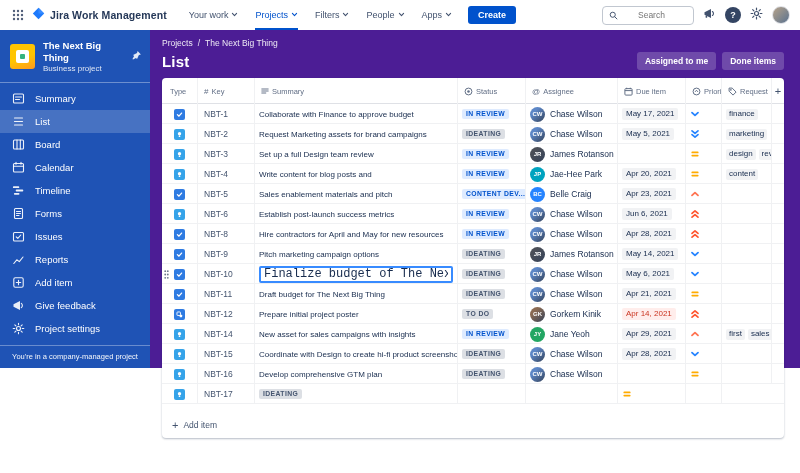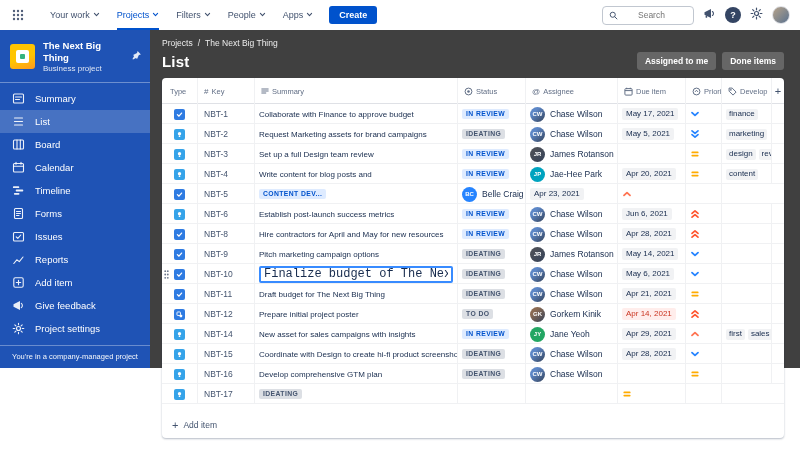--- a/index.html
+++ b/index.html
@@ -16,21 +16,21 @@
   .nav-item.active::after { content:""; position:absolute; left:0; right:0; bottom:0; height:2px; background:#0052CC; }
   .nav-item svg { margin-top:1px; }
   .create-btn { margin-left:16px; background:#0052CC; color:#fff; font-size:9px; font-weight:bold; border:none; border-radius:3px; padding:4px 10px; cursor:pointer; }
   .topnav-right { margin-left:auto; display:flex; align-items:center; gap:9px; }
   .search-box { display:flex; align-items:center; gap:20px; border:1px solid #C1C7D0; border-radius:4px; height:19px; width:92px; padding:0 6px; }
   .search-box input { border:none; outline:none; width:100%; font-size:8.5px; color:#172B4D; font-family:"Liberation Sans",sans-serif; }
   .round-icon { width:16px; height:16px; border-radius:50%; background:#344563; color:#fff; font-size:9px; font-weight:bold; display:flex; align-items:center; justify-content:center; }
   .avatar-top { width:18px; height:18px; border-radius:50%; background:linear-gradient(135deg,#b7a38a,#5a728f); border:1px solid #DFE1E6; }
 
   
-  .main { display:flex; height:338px; background:#404040; }
+  .main { display:flex; height:338px; background:#4c1d95; }
 
   
   .sidebar { width:150px; background:#1F53B5; color:#fff; display:flex; flex-direction:column; flex-shrink:0; }
   .project-head { display:flex; align-items:center; gap:8px; padding:10px 8px 9px 10px; }
   .project-avatar { width:25px; height:25px; border-radius:3px; background:linear-gradient(160deg,#FFC400 55%,#FF991F); display:flex; align-items:center; justify-content:center; flex-shrink:0; }
   .project-avatar .inner { width:13px; height:13px; background:#fff; border-radius:2px; display:flex; align-items:center; justify-content:center; }
   .project-avatar .dot { width:5px; height:5px; border-radius:1px; background:#36B37E; }
   .project-meta { flex:1; min-width:0; }
   .project-name { font-size:9.5px; font-weight:bold; line-height:1.25; }
   .project-type { font-size:8px; opacity:.85; }
@@ -93,20 +93,27 @@
           <circle cx="6" cy="2" r="1.2"></circle>
           <circle cx="10" cy="2" r="1.2"></circle>
           <circle cx="2" cy="6" r="1.2"></circle>
           <circle cx="6" cy="6" r="1.2"></circle>
           <circle cx="10" cy="6" r="1.2"></circle>
           <circle cx="2" cy="10" r="1.2"></circle>
           <circle cx="6" cy="10" r="1.2"></circle>
           <circle cx="10" cy="10" r="1.2"></circle>
         </g>
       </svg>
+  </div>
+  <div class="brand">
+    <span><svg width="13" height="13" viewBox="0 0 13 13">
+          <path d="M6.5 0.8 L12.2 6.5 L6.5 12.2 L0.8 6.5 Z" fill="#1D7AFC"></path>
+          <path d="M6.5 0.8 L12.2 6.5 L6.5 6.5 Z" fill="#388BFF"></path>
+        </svg></span>
+    <span class="brand-title">Jira Work Management</span>
   </div>
   <div class="nav-items" id="nav-items">
       <div class="nav-item">
         <span>Your work</span>
         <span><svg width="7" height="7" viewBox="0 0 10 10">
             <path d="M2 3.5 L5 6.5 L8 3.5" fill="none" stroke="#42526E" stroke-width="1.6" stroke-linecap="round" stroke-linejoin="round"></path>
           </svg></span>
       </div>
       <div class="nav-item active">
         <span>Projects</span>
@@ -355,21 +362,21 @@
             </span>
             <span>Priority</span>
           </div>
           <div class="hcell">
             <span class="hicon">
               <svg width="9" height="9" viewBox="0 0 10 10">
                 <path d="M1.2 1.2 h3.4 L9 5.6 L5.6 9 L1.2 4.6 Z" fill="none" stroke="#626F86" stroke-width="1.1" stroke-linejoin="round"></path>
                 <circle cx="3.2" cy="3.2" r=".9" fill="#626F86"></circle>
               </svg>
             </span>
-            <span>Develop</span>
+            <span>Request</span>
           </div>
           <div class="hcell last">+</div>
         </div>
       <div id="table-body">
           <div class="tgrid trow">
             <div class="tcell cell-type">
               <span class="type-badge" style="background:#2E7BE2">
                 <svg width="7" height="7" viewBox="0 0 10 10">
                   <path d="M2 5.2 L4.2 7.4 L8 3" fill="none" stroke="#fff" stroke-width="1.8" stroke-linecap="round" stroke-linejoin="round"></path>
                 </svg>
@@ -526,20 +533,23 @@
           <div class="tgrid trow">
             <div class="tcell cell-type">
               <span class="type-badge" style="background:#2E7BE2">
                 <svg width="7" height="7" viewBox="0 0 10 10">
                   <path d="M2 5.2 L4.2 7.4 L8 3" fill="none" stroke="#fff" stroke-width="1.8" stroke-linecap="round" stroke-linejoin="round"></path>
                 </svg>
               </span>
             </div>
             <div class="tcell">
               <span class="key-txt">NBT-5</span>
+            </div>
+            <div class="tcell">
+              <span class="sum-txt">Sales enablement materials and pitch</span>
             </div>
             <div class="tcell">
               <span class="chip blue">CONTENT DEV...</span>
             </div>
             <div class="tcell">
               <span class="ass-wrap">
                 <span class="av" style="background:#2684FF">BC</span>
                 <span class="ass-name">Belle Craig</span>
               </span>
             </div>

